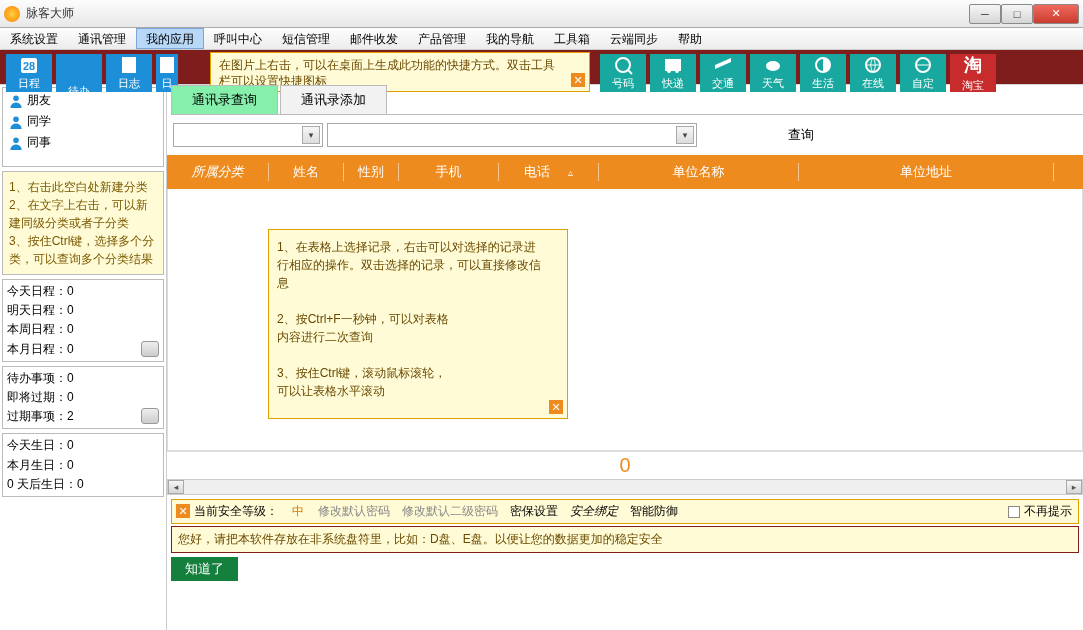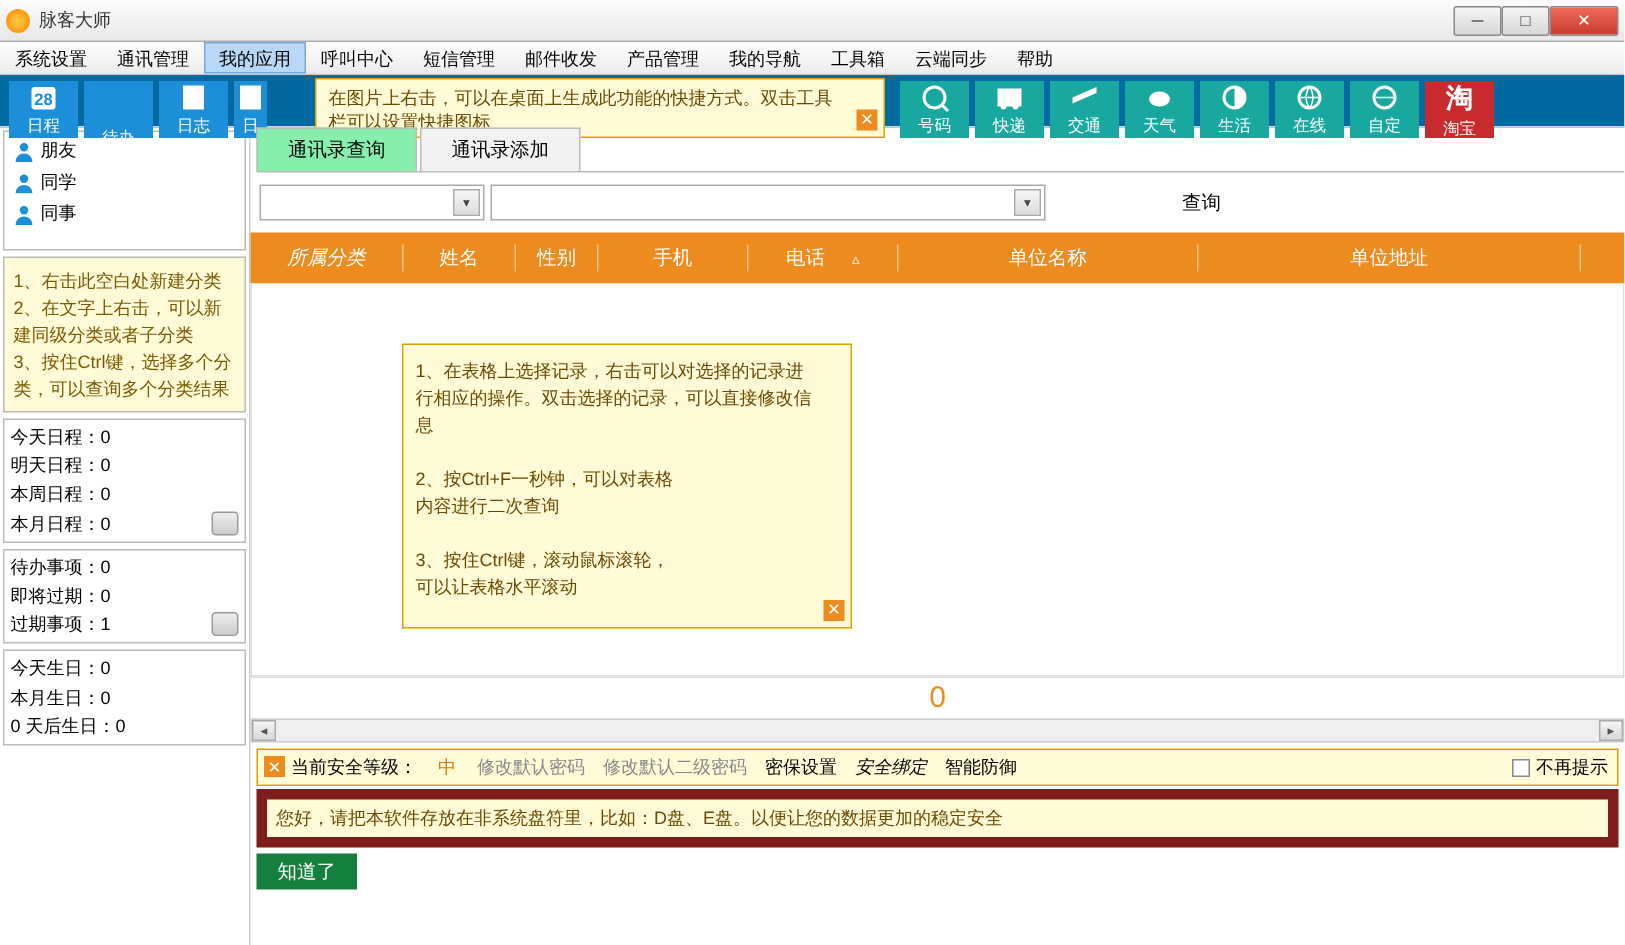--- a/index.html
+++ b/index.html
@@ -9,21 +9,21 @@
 .titlebar .icon { width: 16px; height: 16px; background: radial-gradient(circle,#ffd040,#ff8000); border-radius: 50%; margin-right: 6px; }
 .titlebar .title { font-size: 12px; color: #333; flex: 1; }
 .winbtns { display: flex; gap: 0; }
 .winbtn { width: 32px; height: 20px; background: linear-gradient(#f6f6f6,#d6d6d6); border: 1px solid #8a8a8a; display: flex; align-items: center; justify-content: center; font-size: 11px; color: #333; border-radius: 2px; }
 .winbtn.close { background: linear-gradient(#f06a5e,#c93c2e); color: #fff; width: 46px; }
 
 .menubar { height: 22px; background: linear-gradient(#fdfdfd,#ececec); border-bottom: 1px solid #ccc; display: flex; font-size: 12px; }
 .menubar .mi { padding: 3px 10px; cursor: default; }
 .menubar .mi.sel { background: #b8d8f8; border: 1px solid #7aa7d8; padding: 2px 9px; }
 
-.toolbar { height: 35px; background: #0369a1; border-bottom: 1px solid #d6d6d6; display: flex; align-items: stretch; padding: 4px 6px; gap: 4px; position: relative; }
+.toolbar { height: 35px; background: #7f1d1d; border-bottom: 1px solid #d6d6d6; display: flex; align-items: stretch; padding: 4px 6px; gap: 4px; position: relative; }
 .tbtn { width: 46px; display: flex; flex-direction: column; align-items: center; justify-content: center; color: #fff; font-size: 11px; gap: 1px; }
 .tbtn svg { width: 20px; height: 20px; fill: #fff; }
 .c-blue { background: #1d8fd8; }
 .c-teal { background: #19a89f; }
 .c-red { background: #c82b2b; }
 .tooltip1 { position: absolute; left: 210px; top: 2px; width: 380px; height: 40px; background: #fffbd6; border: 1px solid #e2a000; font-size: 12px; color: #6a4a00; padding: 4px 24px 4px 8px; line-height: 1.35; }
 .tooltip1 .x, .tooltip2 .x, .secrow .x { position: absolute; right: 4px; bottom: 4px; width: 14px; height: 14px; background: #ee8b1e; display: flex; align-items: center; justify-content: center; color: #fff; font-size: 11px; }
 
 .workarea { display: flex; height: 552px; }
 
@@ -57,21 +57,21 @@
 .hscroll { height: 16px; background: #efefef; border: 1px solid #ccc; display:flex; }
 .hscroll .sa { width: 16px; background: linear-gradient(#f6f6f6,#d6d6d6); border: 1px solid #aaa; font-size:9px; display:flex;align-items:center;justify-content:center;color:#555;}
 
 .secrow { position: relative; margin: 4px 4px 0 4px; background: #fffbd6; border: 1px solid #e2a000; padding: 3px 6px 3px 22px; font-size: 12px; display: flex; align-items: center; gap: 14px; }
 .secrow .x { left: 4px; top: 4px; right: auto; bottom: auto; }
 .lvl-mid { color: #d97a00; }
 .gray { color: #888; }
 .chk { display: inline-flex; align-items: center; gap: 4px; margin-left: auto; }
 .chk .box { width: 12px; height: 12px; border: 1px solid #888; background: #fff; }
 
-.note { margin: 2px 4px 0 4px; background: #fffbd6; border: 7px solid #7f1d1d; padding: 4px 6px; font-size: 12px; color: #6a4a00; }
+.note { margin: 2px 4px 0 4px; background: #fffbd6; border: 1px solid #7f1d1d; padding: 4px 6px; font-size: 12px; color: #6a4a00; }
 .okbtn { margin: 4px 4px 0 4px; background: #15803d; color: #fff; font-size: 13px; padding: 3px 14px; display: inline-block; }
 </style>
 </head>
 <body>
 
 <div class="titlebar">
   <div class="icon"></div>
   <div class="title">脉客大师</div>
   <div class="winbtns">
     <div class="winbtn">─</div>
@@ -209,21 +209,21 @@
     <div class="sgroup" id="g1">
         <div class="sline">今天日程：0</div>
         <div class="sline">明天日程：0</div>
         <div class="sline">本周日程：0</div>
         <div class="sline">本月日程：0</div>
         <div class="calicon"></div>
       </div>
     <div class="sgroup" id="g2">
         <div class="sline">待办事项：0</div>
         <div class="sline">即将过期：0</div>
-        <div class="sline">过期事项：1</div>
+        <div class="sline">过期事项：2</div>
         <div class="calicon"></div>
       </div>
     <div class="sgroup" id="g3">
         <div class="sline">今天生日：0</div>
         <div class="sline">本月生日：0</div>
         <div class="sline">0 天后生日：0</div>
       </div>
   </div>
 
   <div class="main">

